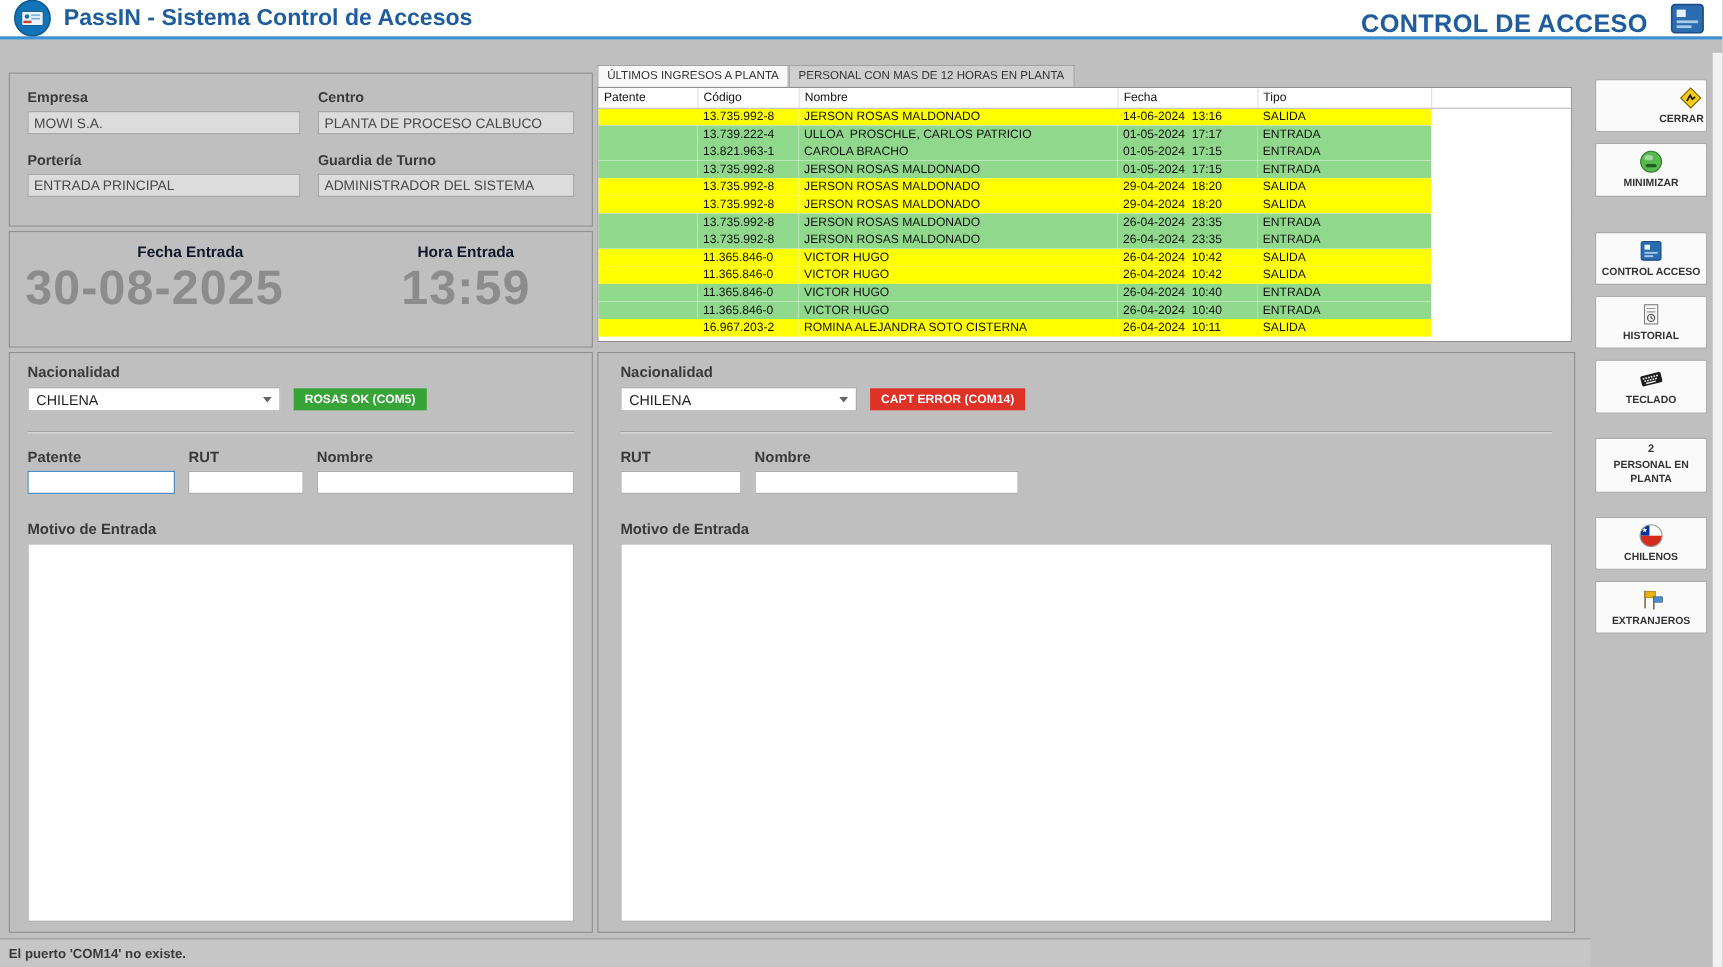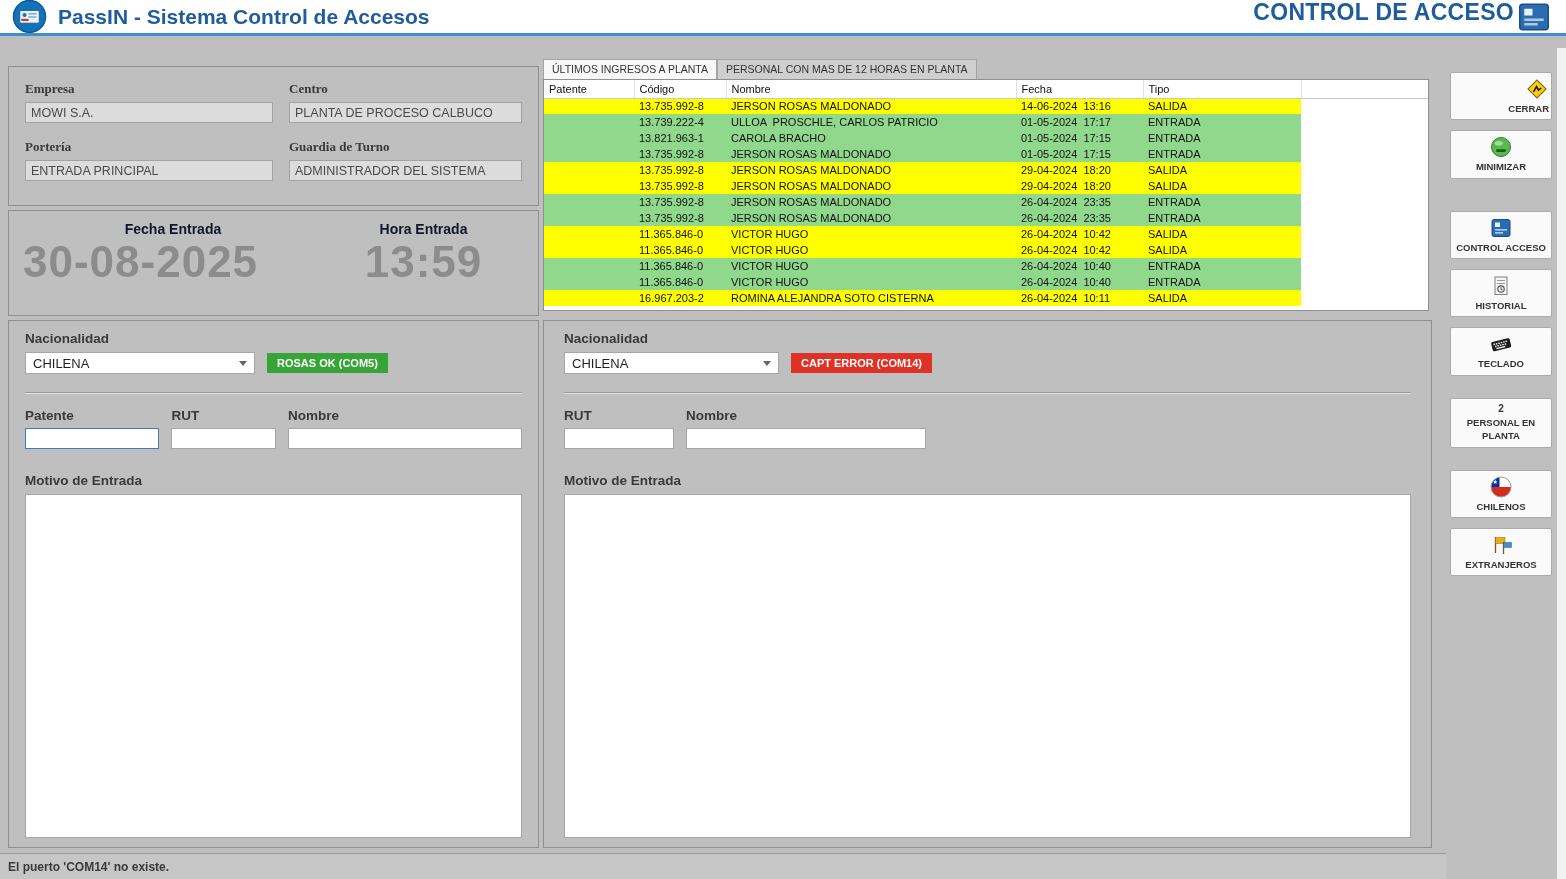--- a/index.html
+++ b/index.html
@@ -9,31 +9,31 @@
   .window { position:relative; width:1566px; height:879px; background:var(--bg,#BFBFBF); overflow:hidden; }
 
   
   .titlebar { position:absolute; left:0; top:0; width:1566px; height:36px; background:#fff;
               display:flex; align-items:center; justify-content:space-between; padding:0 12px 0 12px;
               border-bottom:3px solid var(--header-line,#3E8ED0); }
   .app-id { display:flex; align-items:center; gap:11px; }
   .logo { width:35px; height:35px; display:inline-flex; }
   .logo svg { width:100%; height:100%; }
   .app-title { font-size:21px; font-weight:bold; color:var(--accent,#1F5C9E); }
-  .screen-id { display:flex; align-items:flex-start; }
+  .screen-id { display:flex; align-items:flex-end; gap:16px; }
   .screen-title { font-size:23px; font-weight:bold; color:var(--accent,#1F5C9E); letter-spacing:.3px; }
   .screen-icon { width:40px; height:36px; display:inline-flex; }
   .screen-icon svg { width:100%; height:100%; }
 
   
   .panel { position:absolute; background:var(--bg,#BFBFBF); border:1px solid #8F8F8F; }
 
   .panel-info { left:8px; top:66px; width:531px; height:140px; padding:14px 16px; }
   .info-grid { display:grid; grid-template-columns:248px 1fr; column-gap:16px; row-gap:16px; }
-  .f-label { font-size:13px; font-weight:bold; color:#3A3A3A; margin-bottom:5px;font-family:Liberation Serif, serif; }
+  .f-label { font-size:13px; font-weight:bold; color:#3A3A3A; margin-bottom:5px; }
   .f-value { height:21px; background:#DCDCDC; border:1px solid #A3A3A3; font-size:12.5px; color:#4A4A4A;
              display:flex; align-items:center; padding:0 5px; white-space:nowrap; overflow:hidden; }
 
   .panel-datetime { left:8px; top:210px; width:531px; height:106px; display:flex; padding:10px 14px 0; }
   .dt-fecha { width:300px; }
   .dt-hora  { flex:1; text-align:center; }
   .dt-label { text-align:center; font-size:14px; font-weight:bold; color:#0f172a; margin-bottom:0; }
   .dt-value { font-size:44px; font-weight:bold; color:#8C8C8C; letter-spacing:1px; white-space:nowrap; }
 
   

